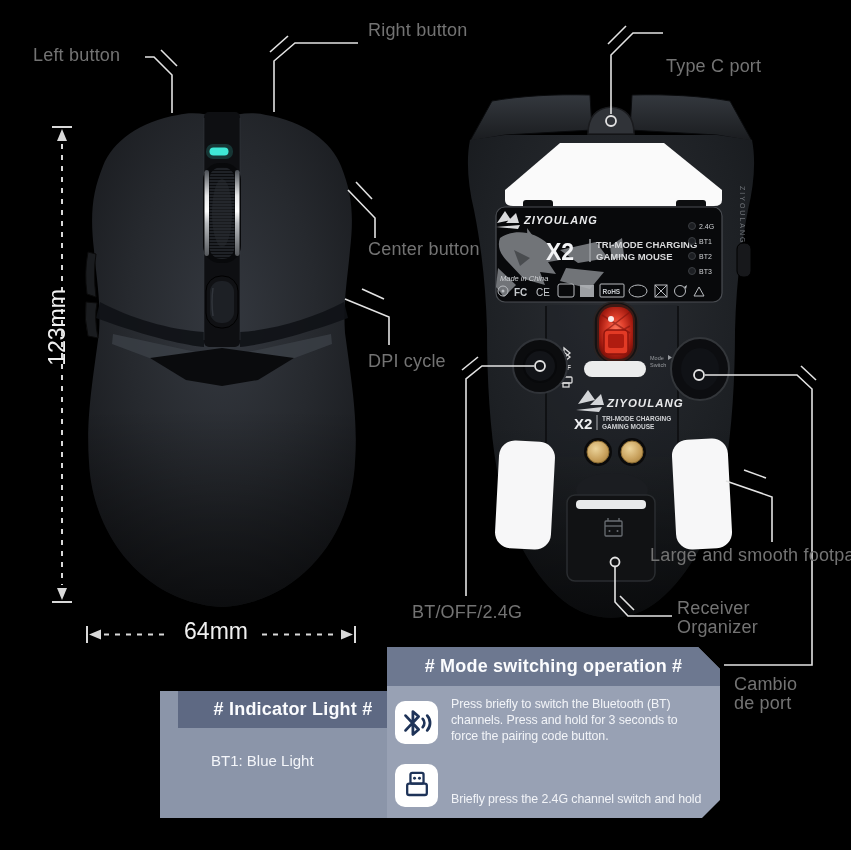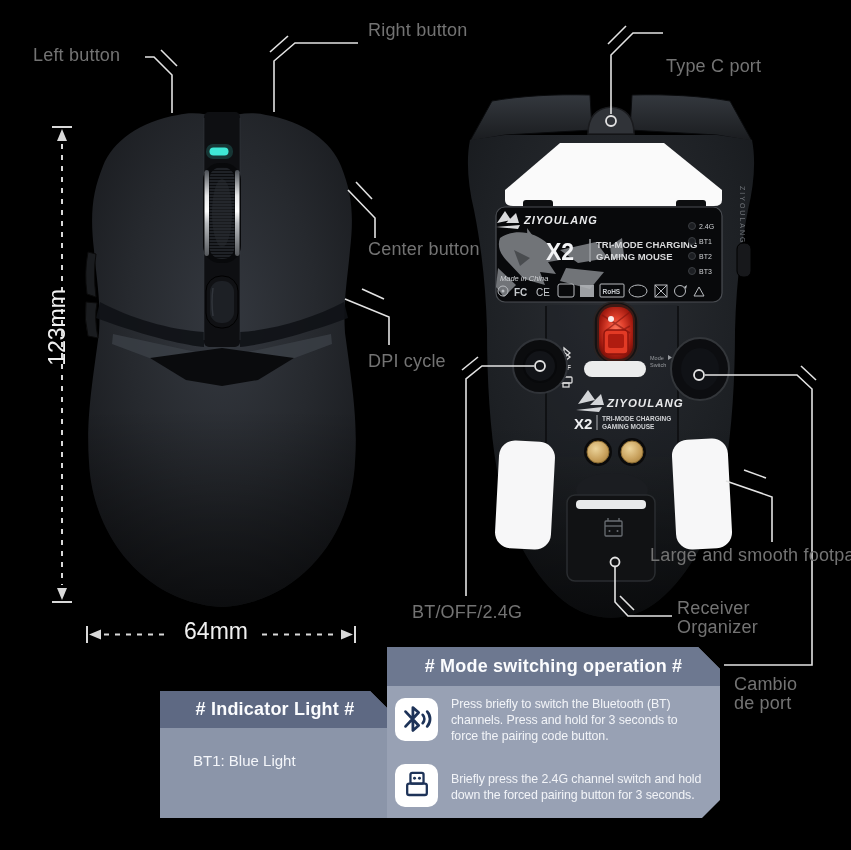--- a/index.html
+++ b/index.html
@@ -5,29 +5,29 @@
   html,body{margin:0;padding:0;background:#000;}
   .stage{position:relative;width:851px;height:850px;background:#000;overflow:hidden;
          font-family:"Liberation Sans",sans-serif;}
   svg{font-family:"Liberation Sans",sans-serif;}
   .callout-label{position:absolute;color:#737373;font-size:18px;letter-spacing:.2px;line-height:19px;white-space:nowrap;}
   .dim-label{position:absolute;color:#f0f0f0;font-size:23px;font-weight:500;text-align:center;white-space:nowrap;}
   .infobox{position:absolute;overflow:hidden;}
   .infobox .hdr{display:flex;align-items:center;justify-content:center;
                 color:#fbfcfe;font-size:18px;font-weight:700;letter-spacing:.2px;}
   .indicator-box{left:160px;top:691px;width:230px;height:127px;background:#8b95a9;
-      clip-path:polygon(0 0,calc(100% - 20px) 0,100% 20px,100% 100%,0 100%);}
+      clip-path:polygon(0 0,calc(100% - 20px) 0,100% 20px,100% 100%,0 100%);padding-left:18px;}
   .indicator-box .hdr{height:37px;background:#5e6983;}
   .indicator-box .bd{padding:8px 0 0 33px;margin-top:14px;}
   .indicator-box .bd div{color:#f4f6fa;font-size:15px;line-height:22.5px;white-space:nowrap;}
   .mode-box{left:387px;top:647px;width:333px;height:171px;background:#98a1b4;
       clip-path:polygon(0 0,calc(100% - 22px) 0,100% 22px,100% calc(100% - 18px),calc(100% - 18px) 100%,0 100%);}
   .mode-box .hdr{height:39px;background:#6d7890;}
   .mode-box .bd{padding:8px 0 0 8px;}
-  .mode-row{display:flex;align-items:center;margin-bottom:20px;}
+  .mode-row{display:flex;align-items:flex-end;margin-bottom:20px;}
   .mode-icon{flex:0 0 43px;width:43px;height:43px;background:#fff;border-radius:10px;
              display:flex;align-items:center;justify-content:center;}
   .mode-text{margin-left:13px;padding-top:2px;}
   .mode-text div{color:#f2f4f8;font-size:12.4px;line-height:16px;white-space:nowrap;letter-spacing:-.1px;}
   .rotate-v{transform:rotate(-90deg);}
 </style>
 </head>
 <body>
 
 <div class="stage">
@@ -366,19 +366,18 @@
           <g stroke="#1e3358" stroke-width="2.8" fill="none" stroke-linejoin="round">
             <rect x="14" y="6" width="16" height="13" rx="2"></rect>
             <circle cx="19" cy="12.5" r="1.8" fill="#1e3358" stroke="none"></circle>
             <circle cx="25" cy="12.5" r="1.8" fill="#1e3358" stroke="none"></circle>
             <rect x="10" y="19" width="24" height="14" rx="2.5"></rect>
           </g>
         </svg>
       </div>
       <div class="mode-text">
         <div>Briefly press the 2.4G channel switch and hold</div>
-        <div>down the forced pairing button for 3 seconds.</div>
       </div>
     </div>
   </div>
 </div>
 
 </div>
 
 </body></html>

